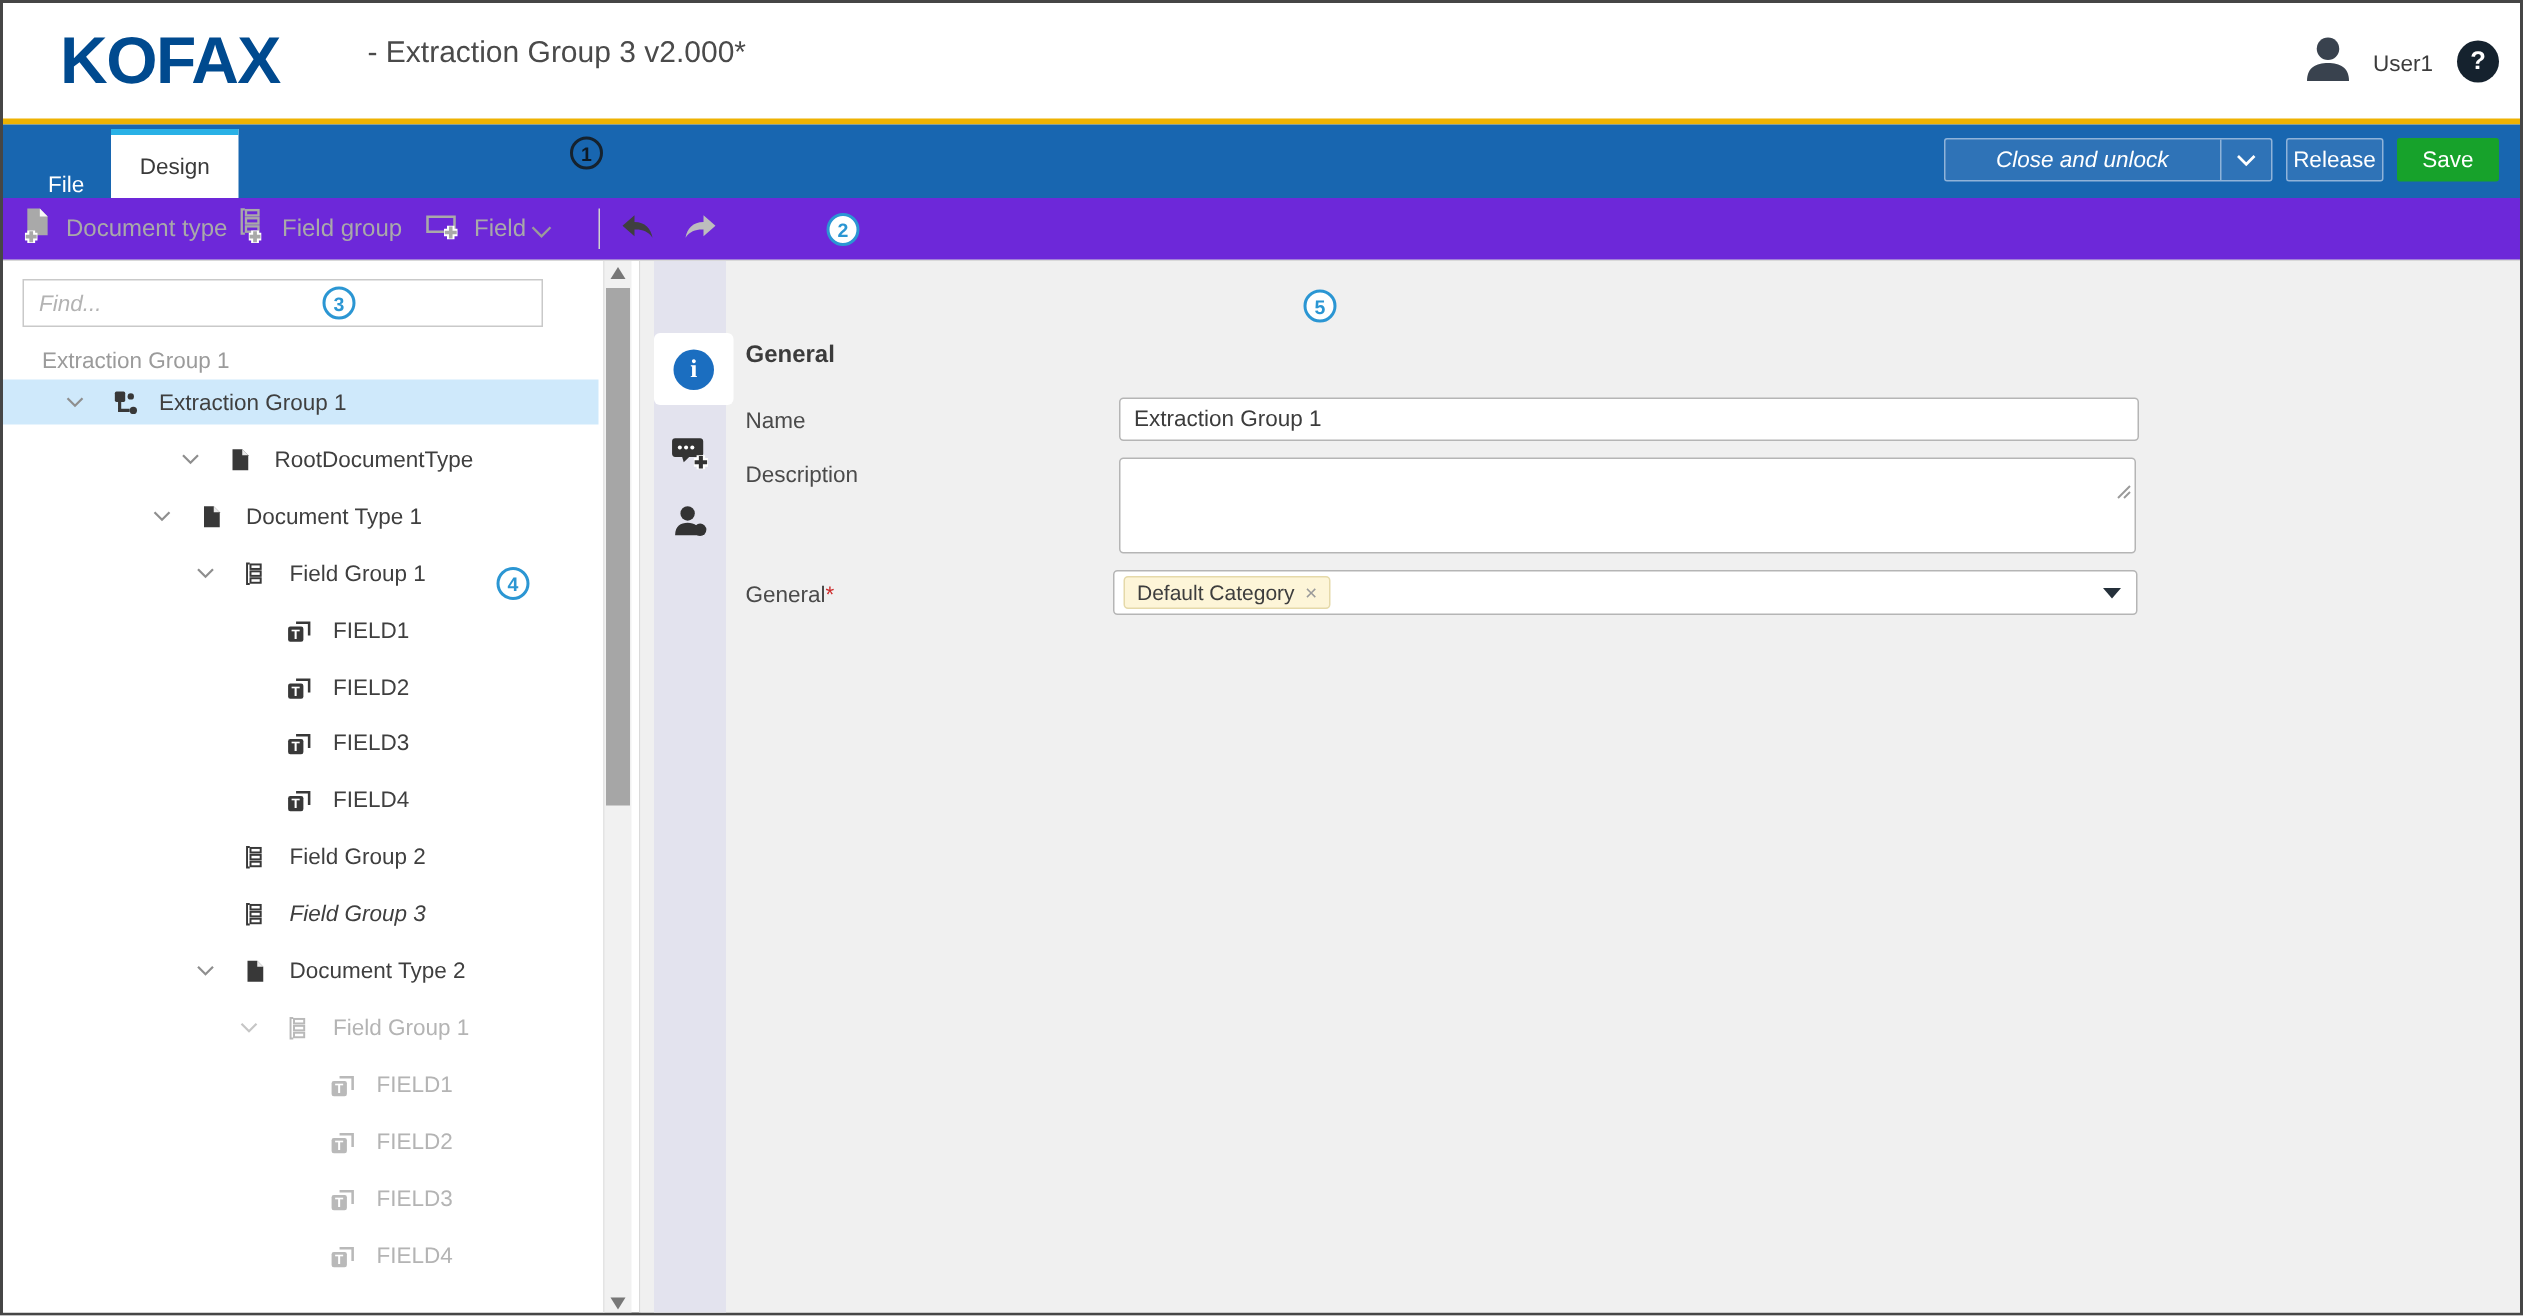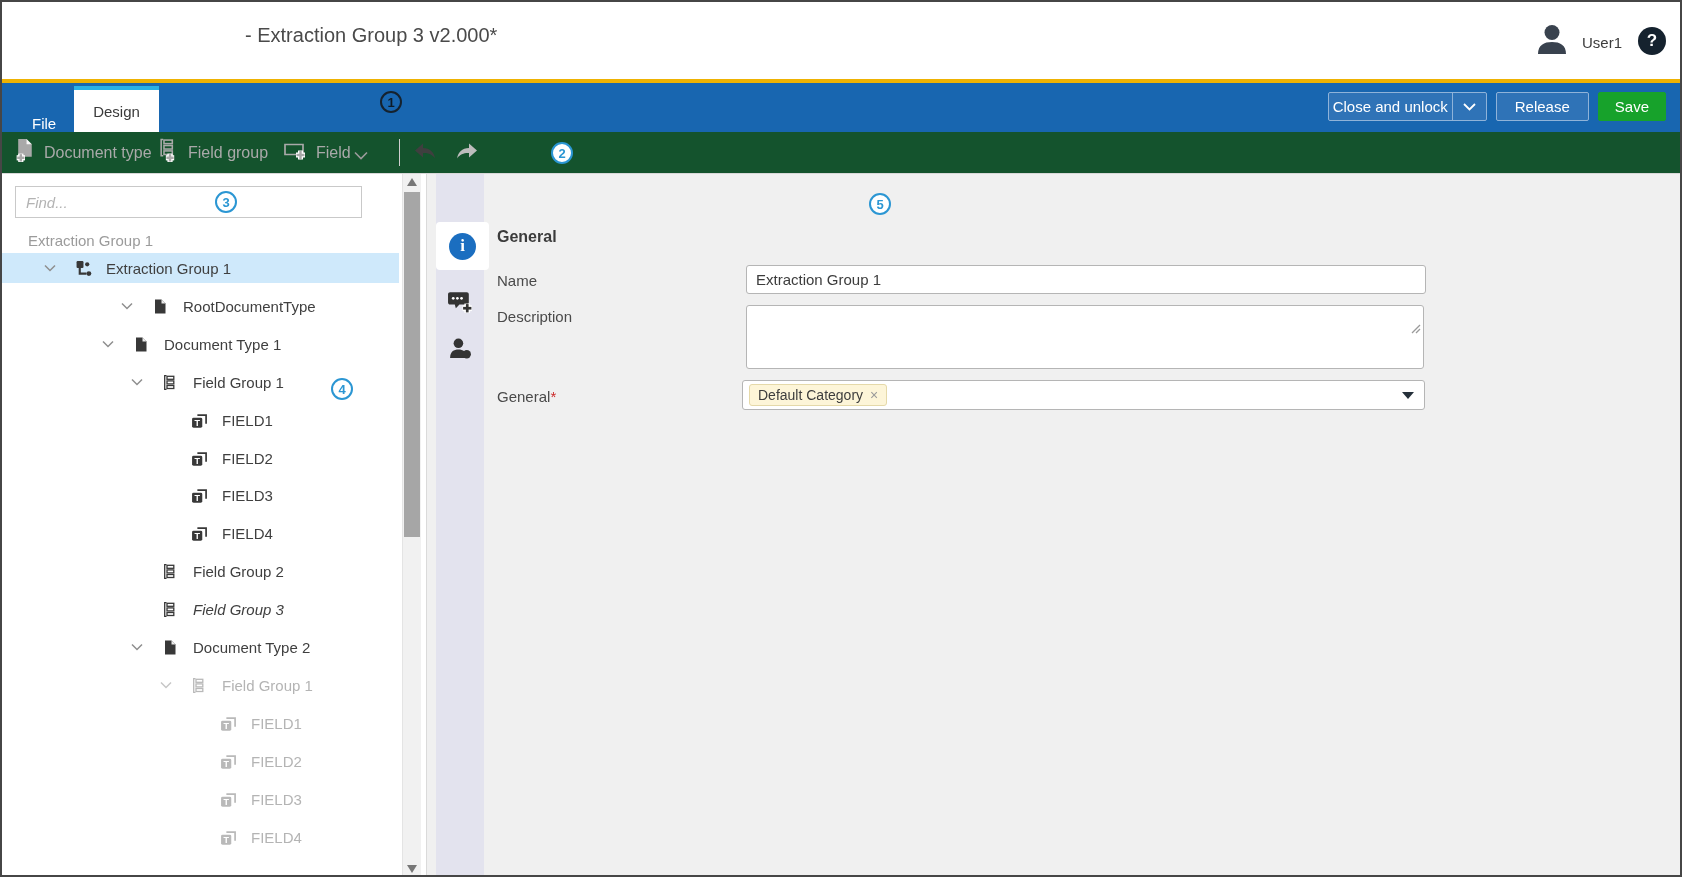--- a/index.html
+++ b/index.html
@@ -22,28 +22,28 @@
 
   
   .ribbon{position:absolute;left:0;top:81px;width:100%;height:49px;background:#1866b0;}
   .tab-file{position:absolute;left:20px;top:16px;height:49px;padding:0 10px;display:flex;align-items:center;
             color:#fff;font-size:15px;cursor:pointer;}
   .tab-design{position:absolute;left:72px;top:3px;width:85px;height:46px;background:#fff;border-top:4px solid #29b1e6;
             display:flex;align-items:center;justify-content:center;font-size:15px;color:#3a3a3a;cursor:pointer;}
   .rb-buttons{position:absolute;right:14px;top:9px;display:flex;gap:9px;align-items:center;height:29px;}
   .btn-blue{display:flex;align-items:center;background:#2f73b7;border:1px solid #8fb3d9;border-radius:2px;
             color:#fff;font-size:15px;height:29px;cursor:pointer;}
-  .btn-blue .lbl{padding:0 4px;}
+  .btn-blue .lbl{padding:0 34px;font-style:italic;}
   .btn-split-caret{width:34px;height:100%;display:flex;align-items:center;justify-content:center;border-left:1px solid #8fb3d9;}
-  .btn-plain{padding:0 18px;}
+  .btn-plain{padding:0 4px;}
   .btn-green{display:flex;align-items:center;background:#17a22b;border:1px solid #17a22b;border-radius:2px;
              color:#fff;font-size:15px;height:29px;padding:0 16px;cursor:pointer;}
 
   
-  .toolbar{position:absolute;left:0;top:130px;width:100%;height:42px;background:#14532d;border-bottom:1px solid #d8d8d8;}
+  .toolbar{position:absolute;left:0;top:130px;width:100%;height:42px;background:#6d28d9;border-bottom:1px solid #d8d8d8;}
   .tb-item{position:absolute;top:0;height:41px;display:flex;align-items:center;gap:7px;color:#a9a9a9;font-size:16px;cursor:default;}
   .tb-sep{position:absolute;left:397px;top:7px;width:1px;height:27px;background:#cfcfcf;}
   .tb-undo{position:absolute;left:410px;top:9px;cursor:pointer;}
   .tb-redo{position:absolute;left:452px;top:9px;cursor:default;}
   .tb-caret{position:absolute;left:352px;top:14px;}
 
   
   .main{position:absolute;left:0;top:172px;width:100%;height:703px;}
   .tree-panel{position:absolute;left:0;top:0;width:400px;height:703px;background:#fff;}
   .findbox{position:absolute;left:13px;top:12px;width:347px;height:32px;border:1px solid #c9c9c9;background:#fff;
@@ -89,20 +89,21 @@
        font-size:13px;font-weight:bold;z-index:50;}
   .ann.blue{border:2px solid #2b96d3;color:#2b96d3;background:#fff;}
   .ann.dark{border:2px solid #15222e;color:#0d1a26;background:transparent;}
 </style>
 </head>
 <body>
 
 <div class="screen">
 
   <div class="header">
+    <div class="logo">KOFAX</div>
     <div class="apptitle">
       <span class="t2">- Extraction Group 3 v2.000*</span>
     </div>
     <div class="userbox">
       <span>
         <svg width="40" height="40" viewBox="0 0 40 40">
             <g fill="#39424e">
               <circle cx="20" cy="12.5" r="7.5"></circle>
               <path d="M6 34 C6 25 12 22 20 22 C28 22 34 25 34 34 Z"></path>
             </g>

